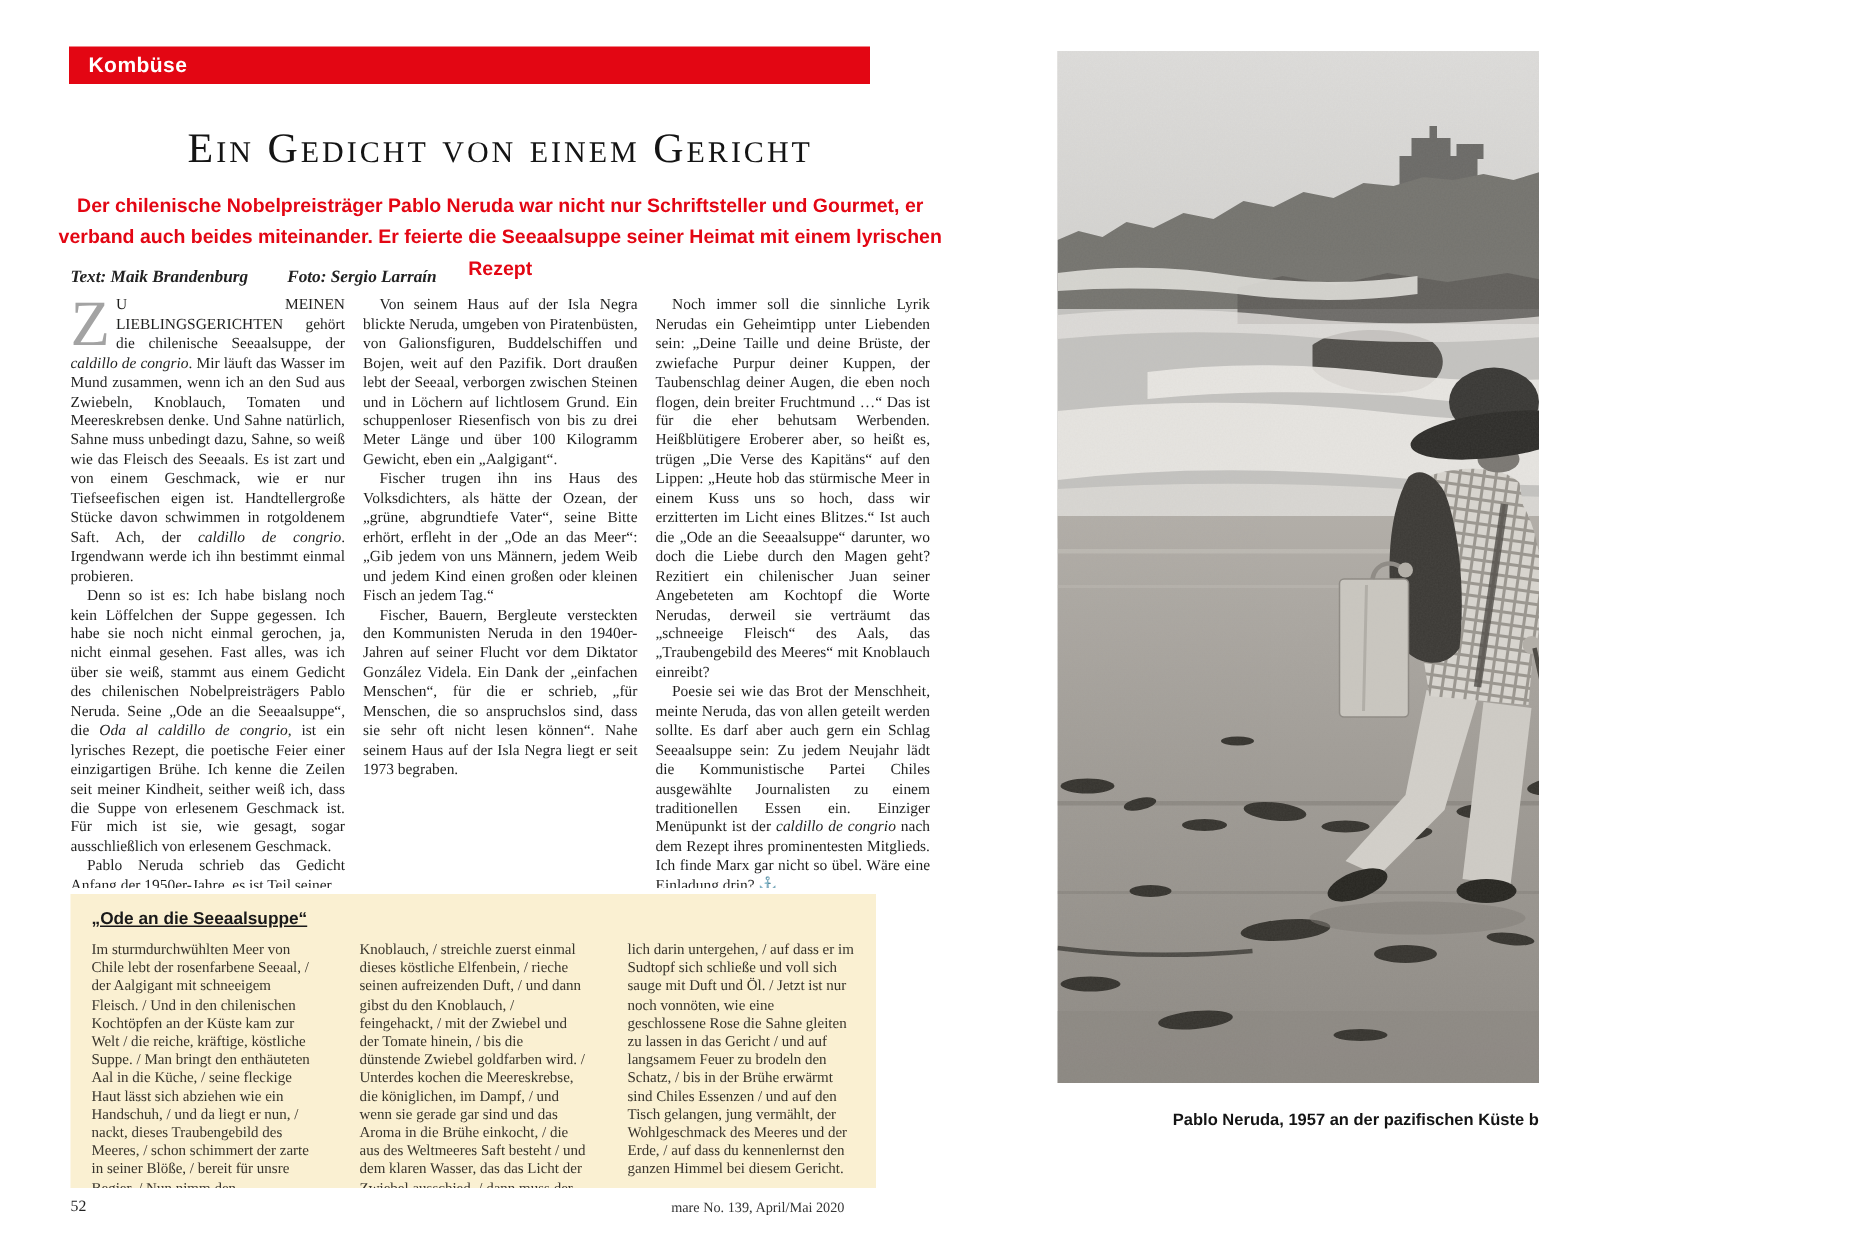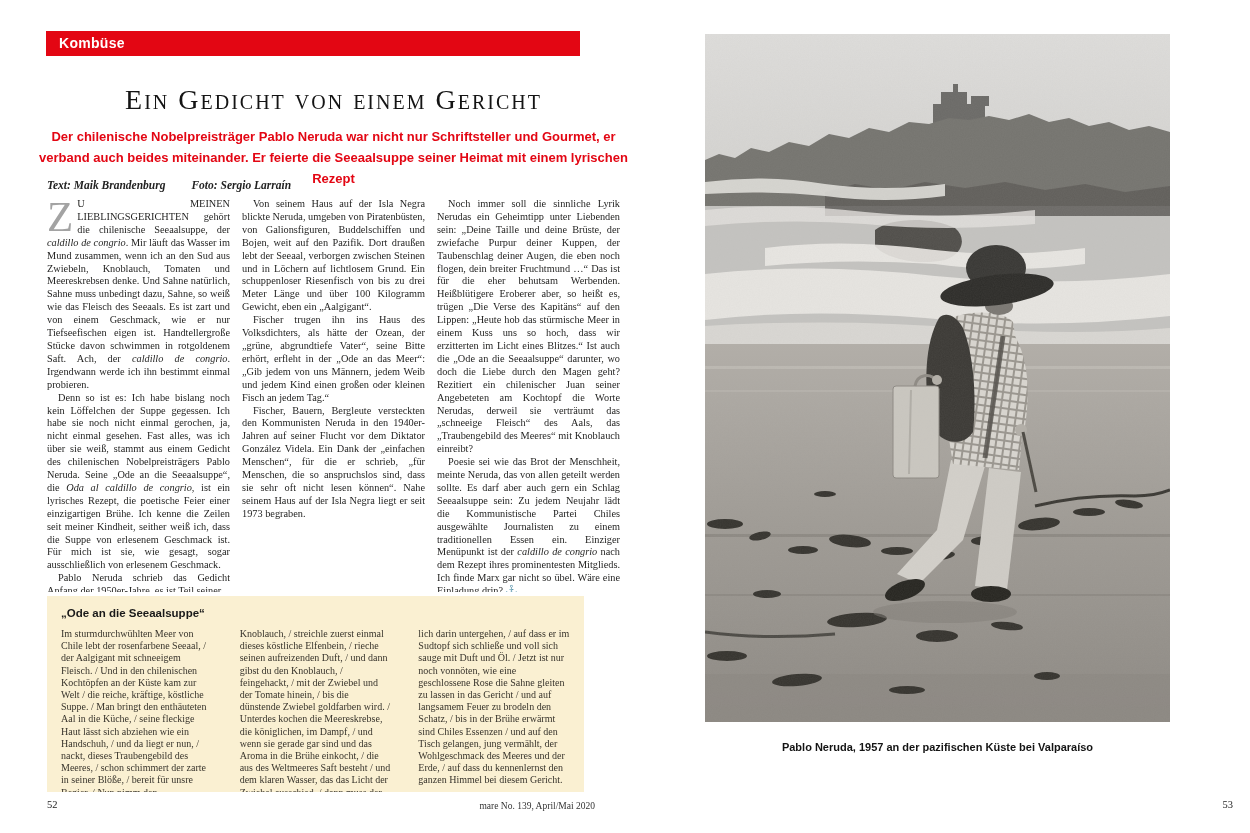--- a/index.html
+++ b/index.html
@@ -1,16 +1,16 @@
 <!DOCTYPE html>
 <html lang="de" style="--accent_red: #e30613; --box_cream: #faf0d2; --poem_text: #38342c;"><head>
 <meta charset="utf-8">
 <style>
   html,body{margin:0;padding:0;background:#ffffff;}
-  #spread{position:relative;width:1250px;height:833px;background:#fff;
+  #spread{position:relative;width:1026px;height:833px;background:#fff;
           font-family:"Liberation Serif",serif;color:#1f1f1e;overflow:hidden;}
 
   
   .kicker{position:absolute;left:46px;top:31px;width:534px;height:25px;
           background:var(--accent_red,#e30613);color:#fff;
           font:bold 14px/25px "Liberation Sans",sans-serif;
           padding-left:13px;box-sizing:border-box;letter-spacing:.3px;}
   .title{position:absolute;left:47px;top:82px;width:573px;text-align:center;
          font-family:"Liberation Serif",serif;font-variant:small-caps;
          font-size:28px;line-height:36px;letter-spacing:2px;color:#141414;}
@@ -29,30 +29,30 @@
   .col p.indent{text-indent:11px;}
   .col em{font-style:italic;}
   .dropcap{float:left;font-size:43px;line-height:34px;color:#a3a3a3;
            padding:2px 4px 0 0;font-family:"Liberation Serif",serif;}
 
   
   .poembox{position:absolute;left:47px;top:596px;width:537px;height:196px;
            background:var(--box_cream,#faf0d2);box-sizing:border-box;
            padding:11px 14px;overflow:hidden;}
   .poembox h3{margin:0 0 9px 0;font:bold 11.5px "Liberation Sans",sans-serif;
-              color:#191919;}
+              color:#191919;text-decoration:underline;}
   .poemcols{display:flex;gap:27px;}
   .poemcol{width:159px;font-size:10px;line-height:12.2px;text-align:left;
            color:var(--poem_text,#38342c);}
 
   
   .pagenum{position:absolute;font-size:10.5px;color:#222;}
   #pagenum-left{left:47px;top:799px;text-align:center;}
   #pagenum-right{left:1200px;top:799px;width:33px;text-align:right;}
-  .issue{position:absolute;left:62px;top:801px;width:533px;text-align:right;
+  .issue{position:absolute;left:30px;top:801px;width:533px;text-align:right;
          font-size:9.5px;color:#333;}
 
   
   .photo{position:absolute;left:705px;top:34px;width:465px;height:688px;
          background:#cfcecb;}
   .photo svg{display:block;}
   .caption{position:absolute;left:705px;top:741px;width:465px;text-align:center;
            font:bold 11px "Liberation Sans",sans-serif;color:#141414;}
 </style>
 </head>

